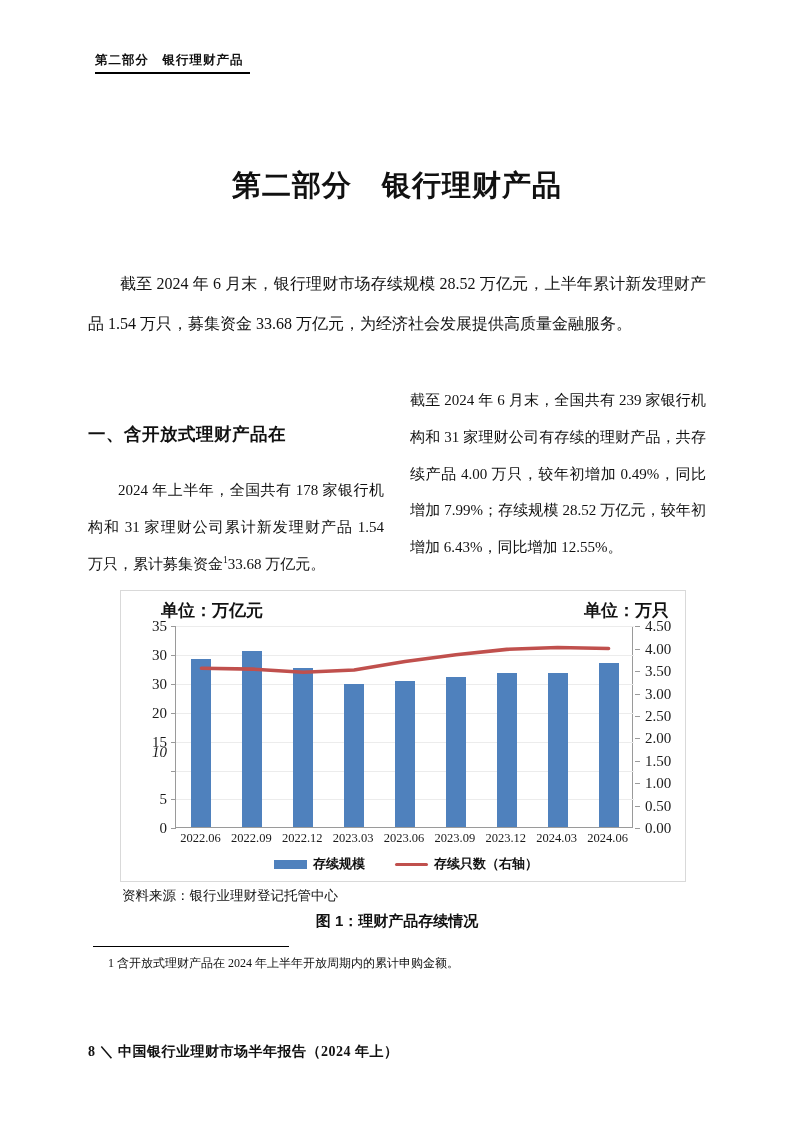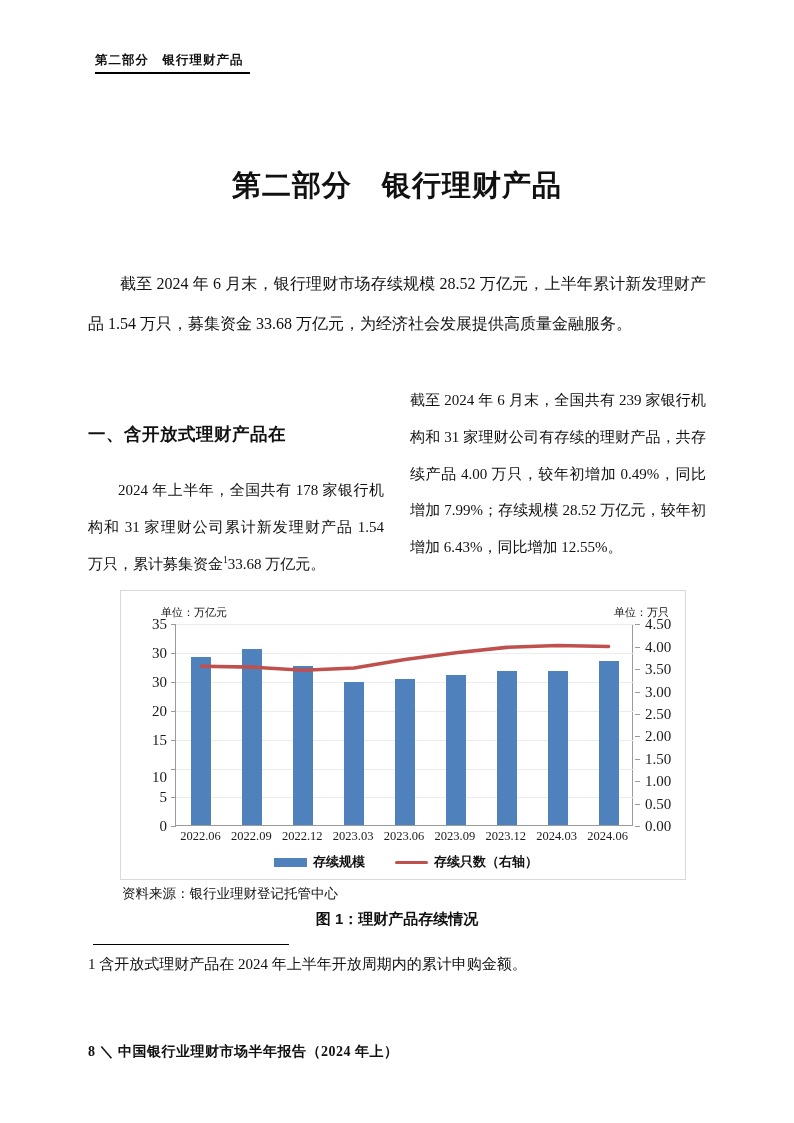--- a/index.html
+++ b/index.html
@@ -22,23 +22,23 @@
   .section-heading { margin-top:40px; font-family:"Liberation Sans","DejaVu Sans",sans-serif;
            font-size:17.5px; font-weight:bold; letter-spacing:0.5px; }
   .col-left p { margin-top:26px; }
   .col p { font-size:15px; line-height:2.45; text-align:justify; text-justify:inter-ideograph; }
   .col-left p { text-indent:2em; }
   .sup { vertical-align:super; font-size:9.5px; line-height:0; }
 
   
   .chart-box { margin-top:8px; margin-left:32px; width:566px; background:#fff;
                border:1px solid #d9d9d9; padding:6px 0 6px 14px; }
-  .units-row { display:flex; justify-content:space-between; margin:8px 16px 4px 26px;
+  .units-row { display:flex; justify-content:space-between; margin:2px 16px 4px 26px;
                font-family:"Liberation Sans","DejaVu Sans",sans-serif;
-               font-size:11px; font-weight:normal; }
+               font-size:17px; font-weight:bold; }
   .plot-row { position:relative; height:202px; margin-left:40px; margin-bottom:2px; }
   .plot { position:relative; width:458px; height:202px;
           border-left:1px solid #9a9a9a; border-right:1px solid #9a9a9a;
           border-bottom:1px solid #9a9a9a; }
   .gridline { position:absolute; left:0; width:458px; height:1px; background:#ececec; }
   .tick-mark { position:absolute; width:5px; height:1px; background:#9a9a9a; }
   .tick-label { position:absolute; font-size:15px; color:#1a1a1a; transform:translateY(-50%); }
   .tick-label.left { left:-9px; transform:translate(-100%,-50%); }
   .tick-label.right { left:469px; width:44px; text-align:left; }
   .bar { position:absolute; bottom:0; width:20px; background:#4F81BD; }
@@ -48,21 +48,21 @@
   .legend { display:flex; justify-content:center; gap:30px; margin:9px 0 2px -8px; }
   .legend-item { display:flex; align-items:center; gap:6px; font-size:13px; font-weight:600; }
   .swatch-bar { width:33px; height:9px; background:#4F81BD; }
   .swatch-line { width:33px; height:3.5px; border-radius:2px; background:#C0504D; }
 
   .source-note { margin-top:5px; margin-left:34px; font-size:13.5px; }
   .figure-caption { margin-top:7px; text-align:center; font-size:15px; font-weight:bold;
                     font-family:"Liberation Sans","DejaVu Sans",sans-serif; }
 
   .footnote-sep { margin-top:15px; margin-left:5px; width:196px; border-top:1.5px solid #000; }
-  .footnote { margin-top:7px; font-size:15px; line-height:1.6; }
+  .footnote { margin-top:7px; font-size:12px; line-height:1.6;margin-left:20px; }
 
   .page-footer { position:absolute; left:88px; bottom:62px; font-size:14px; font-weight:bold;
                  letter-spacing:0.5px; }
 </style>
 </head>
 <body>
 
 <div class="page">
 
   <div class="running-header">
@@ -101,21 +101,21 @@
           <div class="tick-mark" style="top: 57.7143px; left: -5px;"></div>
           <div class="tick-label left" style="top: 57.7143px;">30</div>
           <div class="gridline" style="top: 86.5714px;"></div>
           <div class="tick-mark" style="top: 86.5714px; left: -5px;"></div>
           <div class="tick-label left" style="top: 86.5714px;">20</div>
           <div class="gridline" style="top: 115.429px;"></div>
           <div class="tick-mark" style="top: 115.429px; left: -5px;"></div>
           <div class="tick-label left" style="top: 115.429px;">15</div>
           <div class="gridline" style="top: 144.286px;"></div>
           <div class="tick-mark" style="top: 144.286px; left: -5px;"></div>
-          <div class="tick-label left" style="top: 153px;">10</div>
+          <div class="tick-label left" style="top: 126px; font-style: italic;">10</div>
           <div class="gridline" style="top: 173.143px;"></div>
           <div class="tick-mark" style="top: 173.143px; left: -5px;"></div>
           <div class="tick-label left" style="top: 173.143px;">5</div>
           <div class="tick-mark" style="top: 202px; left: -5px;"></div>
           <div class="tick-label left" style="top: 202px;">0</div>
           <div class="tick-mark" style="top: 0px; left: 459px;"></div>
           <div class="tick-label right" style="top: 0px;">4.50</div>
           <div class="tick-mark" style="top: 22.4444px; left: 459px;"></div>
           <div class="tick-label right" style="top: 22.4444px;">4.00</div>
           <div class="tick-mark" style="top: 44.8889px; left: 459px;"></div>

